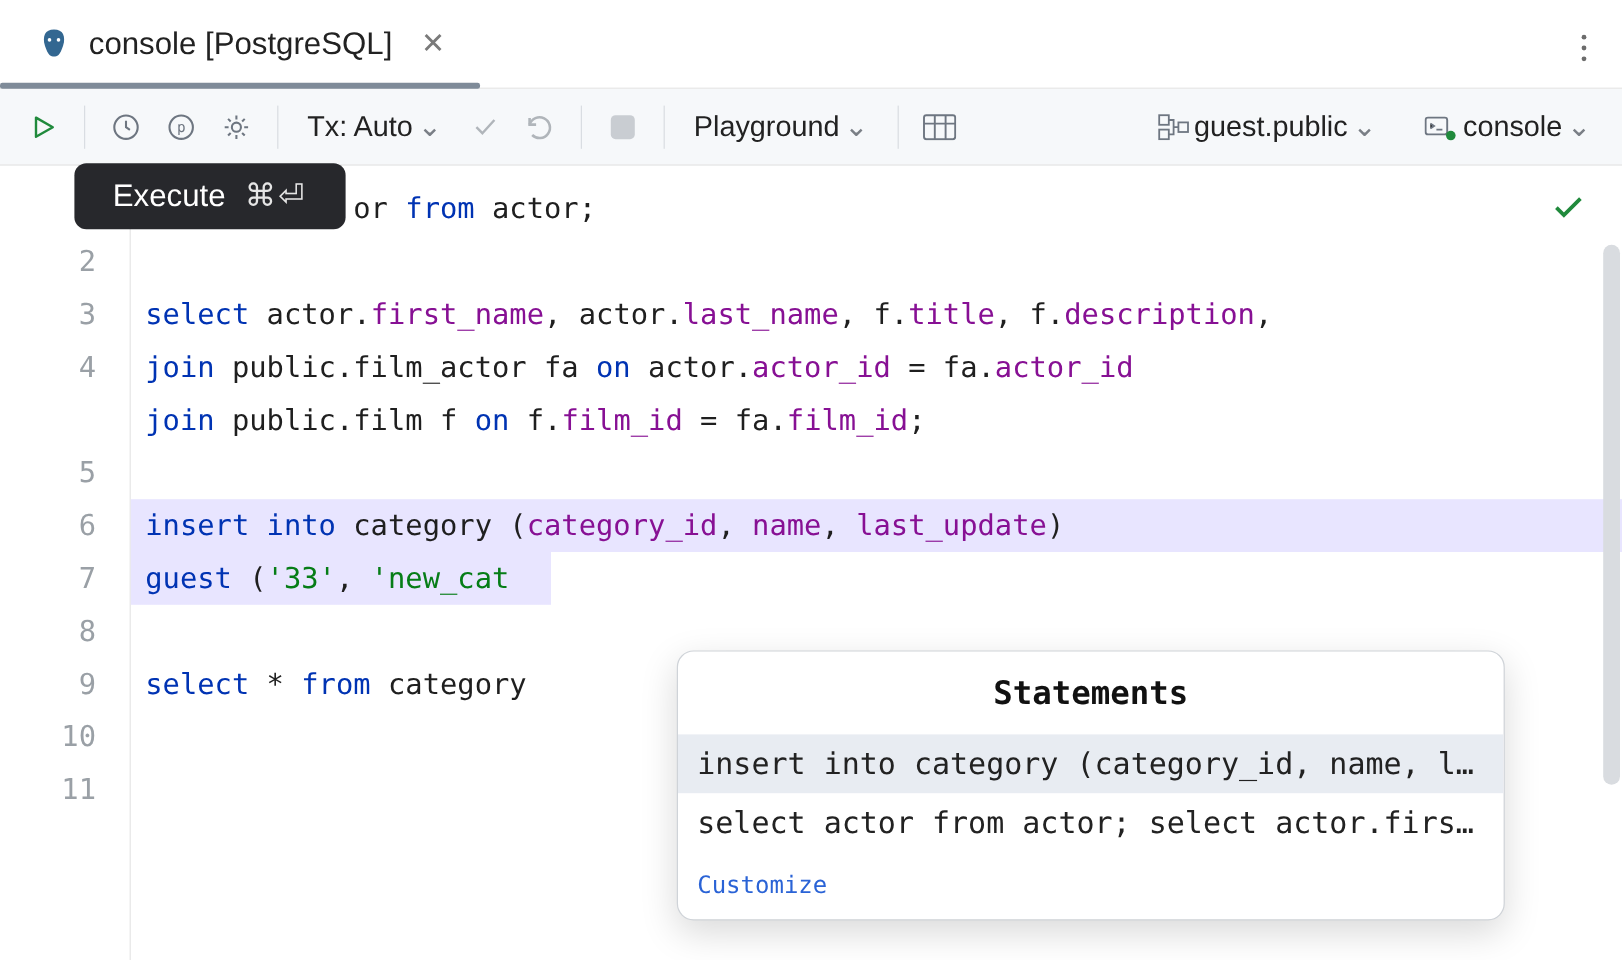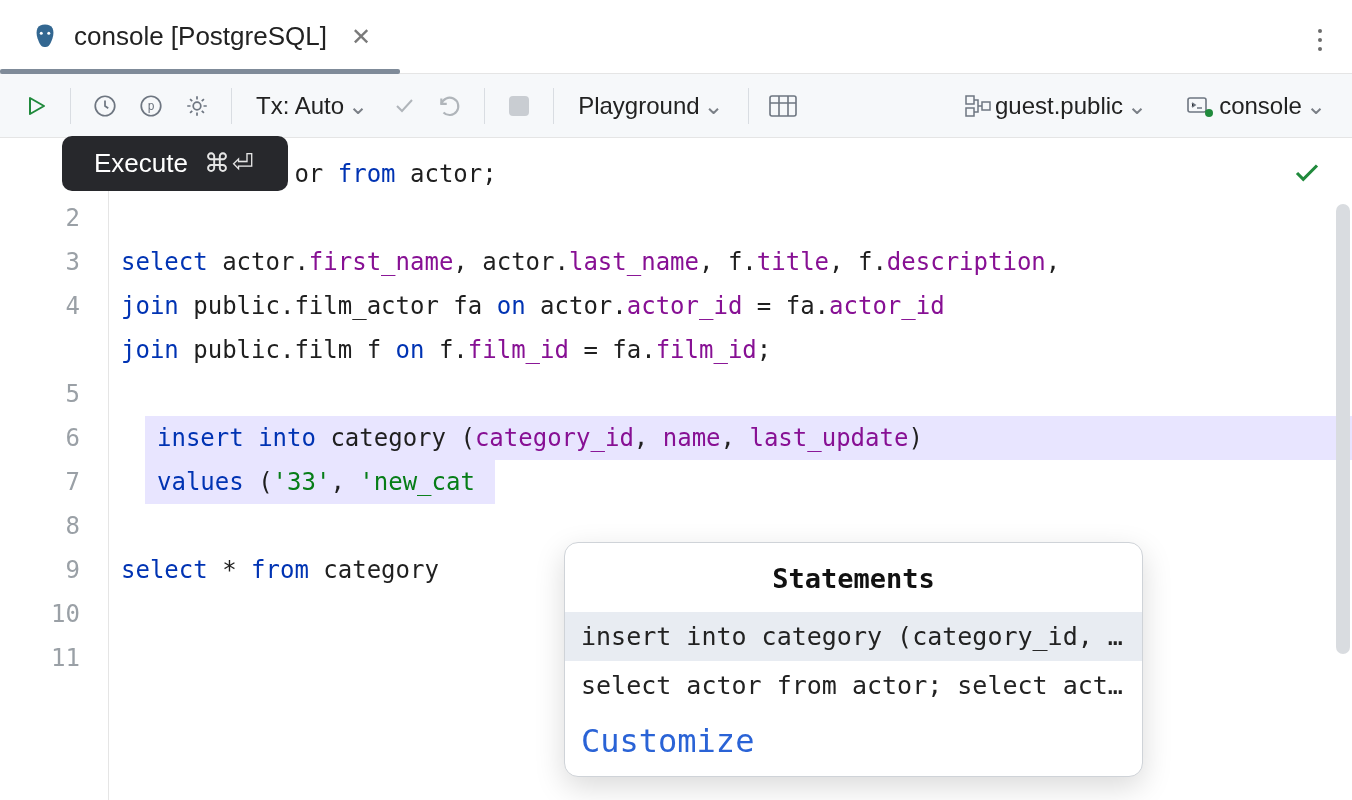--- a/index.html
+++ b/index.html
@@ -18,33 +18,33 @@
   .chev { color: #7a7f86; }
   .play { color: #208a3c; }
   .stop-square { width: 20px; height: 20px; background: #c9cdd2; border-radius: 4px; }
   .spacer { flex: 1; }
   .editor { position: relative; display: flex; height: calc(100% - 138px); }
   .gutter { width: 108px; text-align: right; padding-right: 28px; font-family: "Menlo","Consolas",monospace; font-size: 24px; color: #9aa0a6; padding-top: 14px; }
   .gutter div { height: 44px; line-height: 44px; }
   .gutter-border { width: 1px; background: #e5e5e5; }
   .code { flex: 1; font-family: "Menlo","Consolas",monospace; font-size: 24px; position: relative; padding-top: 14px; }
   .line { height: 44px; line-height: 44px; white-space: pre; padding-left: 12px; position: relative; }
-  .line.sel { background: #e8e5ff; margin-left: 36px; }
+  .line.sel { background: #e8e5ff; }
   .kw { color: #0033b3; }
   .id { color: #871094; }
   .str { color: #067d17; }
   .plain { color: #1f1f1f; }
   .tooltip { position: absolute; left: 62px; top: 136px; background: #27282c; color: #fff; border-radius: 10px; padding: 12px 32px; font-size: 26px; display: flex; align-items: center; gap: 16px; z-index: 200; }
   .shortcut-glyphs { font-size: 26px; letter-spacing: 2px; color: #e5e5e5; }
-  .popup { position: absolute; left: 455px; top: 404px; width: 579px; background: #fff; border: 1px solid #cfd3d8; border-radius: 14px; box-shadow: 0 10px 30px rgba(0,0,0,.15); z-index: 100; overflow: hidden; }
+  .popup { position: absolute; left: 455px; top: 404px; width: 690px; background: #fff; border: 1px solid #cfd3d8; border-radius: 14px; box-shadow: 0 10px 30px rgba(0,0,0,.15); z-index: 100; overflow: hidden; }
   .popup h3 { text-align: center; font-size: 27px; font-weight: 700; padding: 20px 0 18px; color: #111; }
   .popup-item { padding: 10px 16px; font-size: 25px; color: #222; white-space: nowrap; overflow: hidden; text-overflow: ellipsis; cursor: pointer; }
   .popup-item.hover { background: #e8ecf2; }
   .popup-footer { padding: 12px 16px 16px; }
-  .popup-link { font-size: 32px; color: #2a63d6; cursor: pointer; }
+  .popup-link { font-size: 20px; color: #2a63d6; cursor: pointer; }
   .checkmark { position: absolute; right: 30px; top: 158px; color: #208a3c; z-index: 50; }
   .scrollbar { position: absolute; right: 2px; top: 204px; width: 14px; height: 450px; background: #d9dce0; border-radius: 7px; }
   svg { display: block; }
 </style>
 </head>
 <body>
 
 <div class="tab-bar">
   <div class="tab">
     <span>
@@ -164,21 +164,21 @@
   </div>
   <div class="gutter-border"></div>
   <div class="code">
     <div class="line">            <span class="plain">or </span><span class="kw">from </span><span class="plain">actor;</span></div>
     <div class="line"></div>
     <div class="line"><span class="kw">select </span><span class="plain">actor.</span><span class="id">first_name</span><span class="plain">, actor.</span><span class="id">last_name</span><span class="plain">, f.</span><span class="id">title</span><span class="plain">, f.</span><span class="id">description</span><span class="plain">,</span></div>
     <div class="line"><span class="kw">join </span><span class="plain">public.film_actor fa </span><span class="kw">on </span><span class="plain">actor.</span><span class="id">actor_id</span><span class="plain"> = fa.</span><span class="id">actor_id</span></div>
     <div class="line"><span class="kw">join </span><span class="plain">public.film f </span><span class="kw">on </span><span class="plain">f.</span><span class="id">film_id</span><span class="plain"> = fa.</span><span class="id">film_id</span><span class="plain">;</span></div>
     <div class="line"></div>
     <div class="line sel"><span class="kw">insert into </span><span class="plain">category (</span><span class="id">category_id</span><span class="plain">, </span><span class="id">name</span><span class="plain">, </span><span class="id">last_update</span><span class="plain">)</span></div>
-    <div class="line sel" style="background:linear-gradient(to right,#e8e5ff 0,#e8e5ff 350px,transparent 350px);"><span class="kw">values </span><span class="plain">(</span><span class="str">'33'</span><span class="plain">, </span><span class="str">'new_cat</span></div>
+    <div class="line sel" style="background:linear-gradient(to right,#e8e5ff 0,#e8e5ff 350px,transparent 350px);"><span class="kw">guest </span><span class="plain">(</span><span class="str">'33'</span><span class="plain">, </span><span class="str">'new_cat</span></div>
     <div class="line"></div>
     <div class="line"><span class="kw">select </span><span class="plain">* </span><span class="kw">from </span><span class="plain">category</span></div>
 
     <div class="popup">
       <h3>Statements</h3>
       <div class="popup-item hover">insert into category (category_id, name, last_upda...</div>
       <div class="popup-item">select actor from actor; select actor.first_name, ...</div>
       <div class="popup-footer">
         <span class="popup-link">Customize</span>
       </div>

